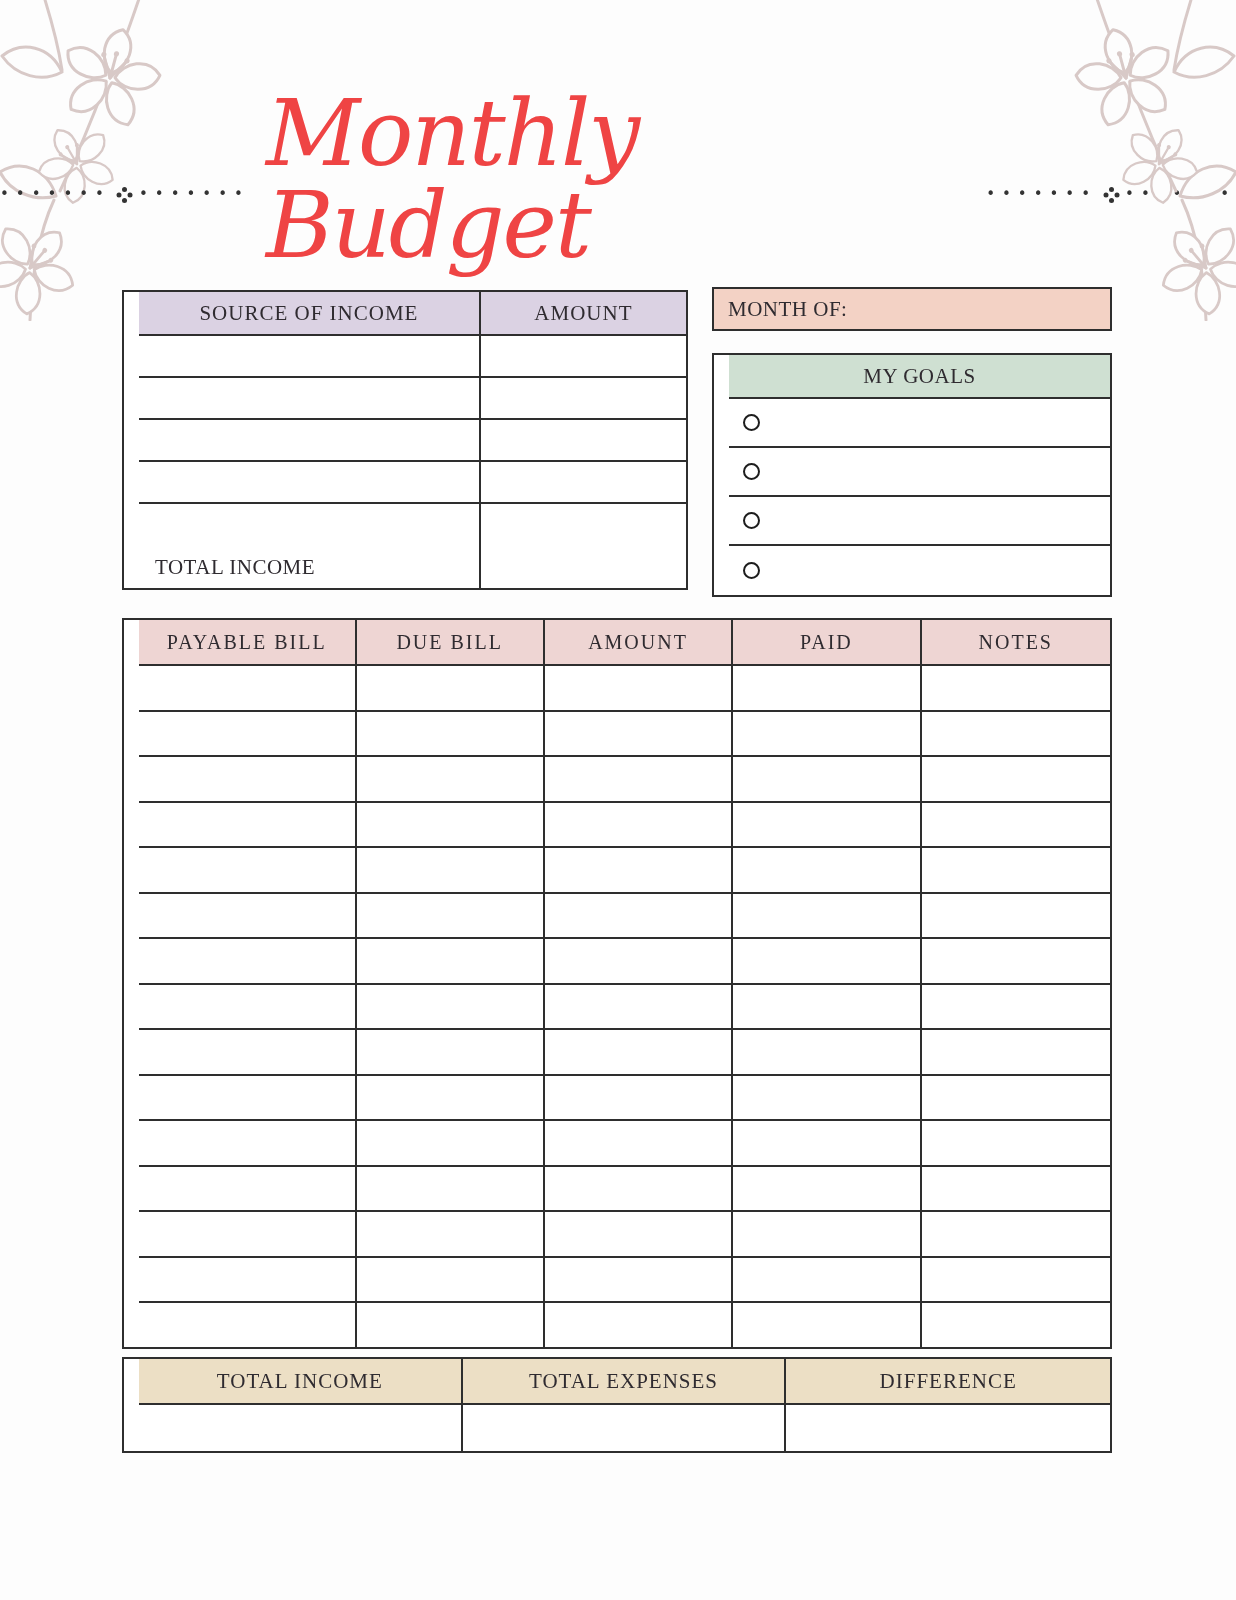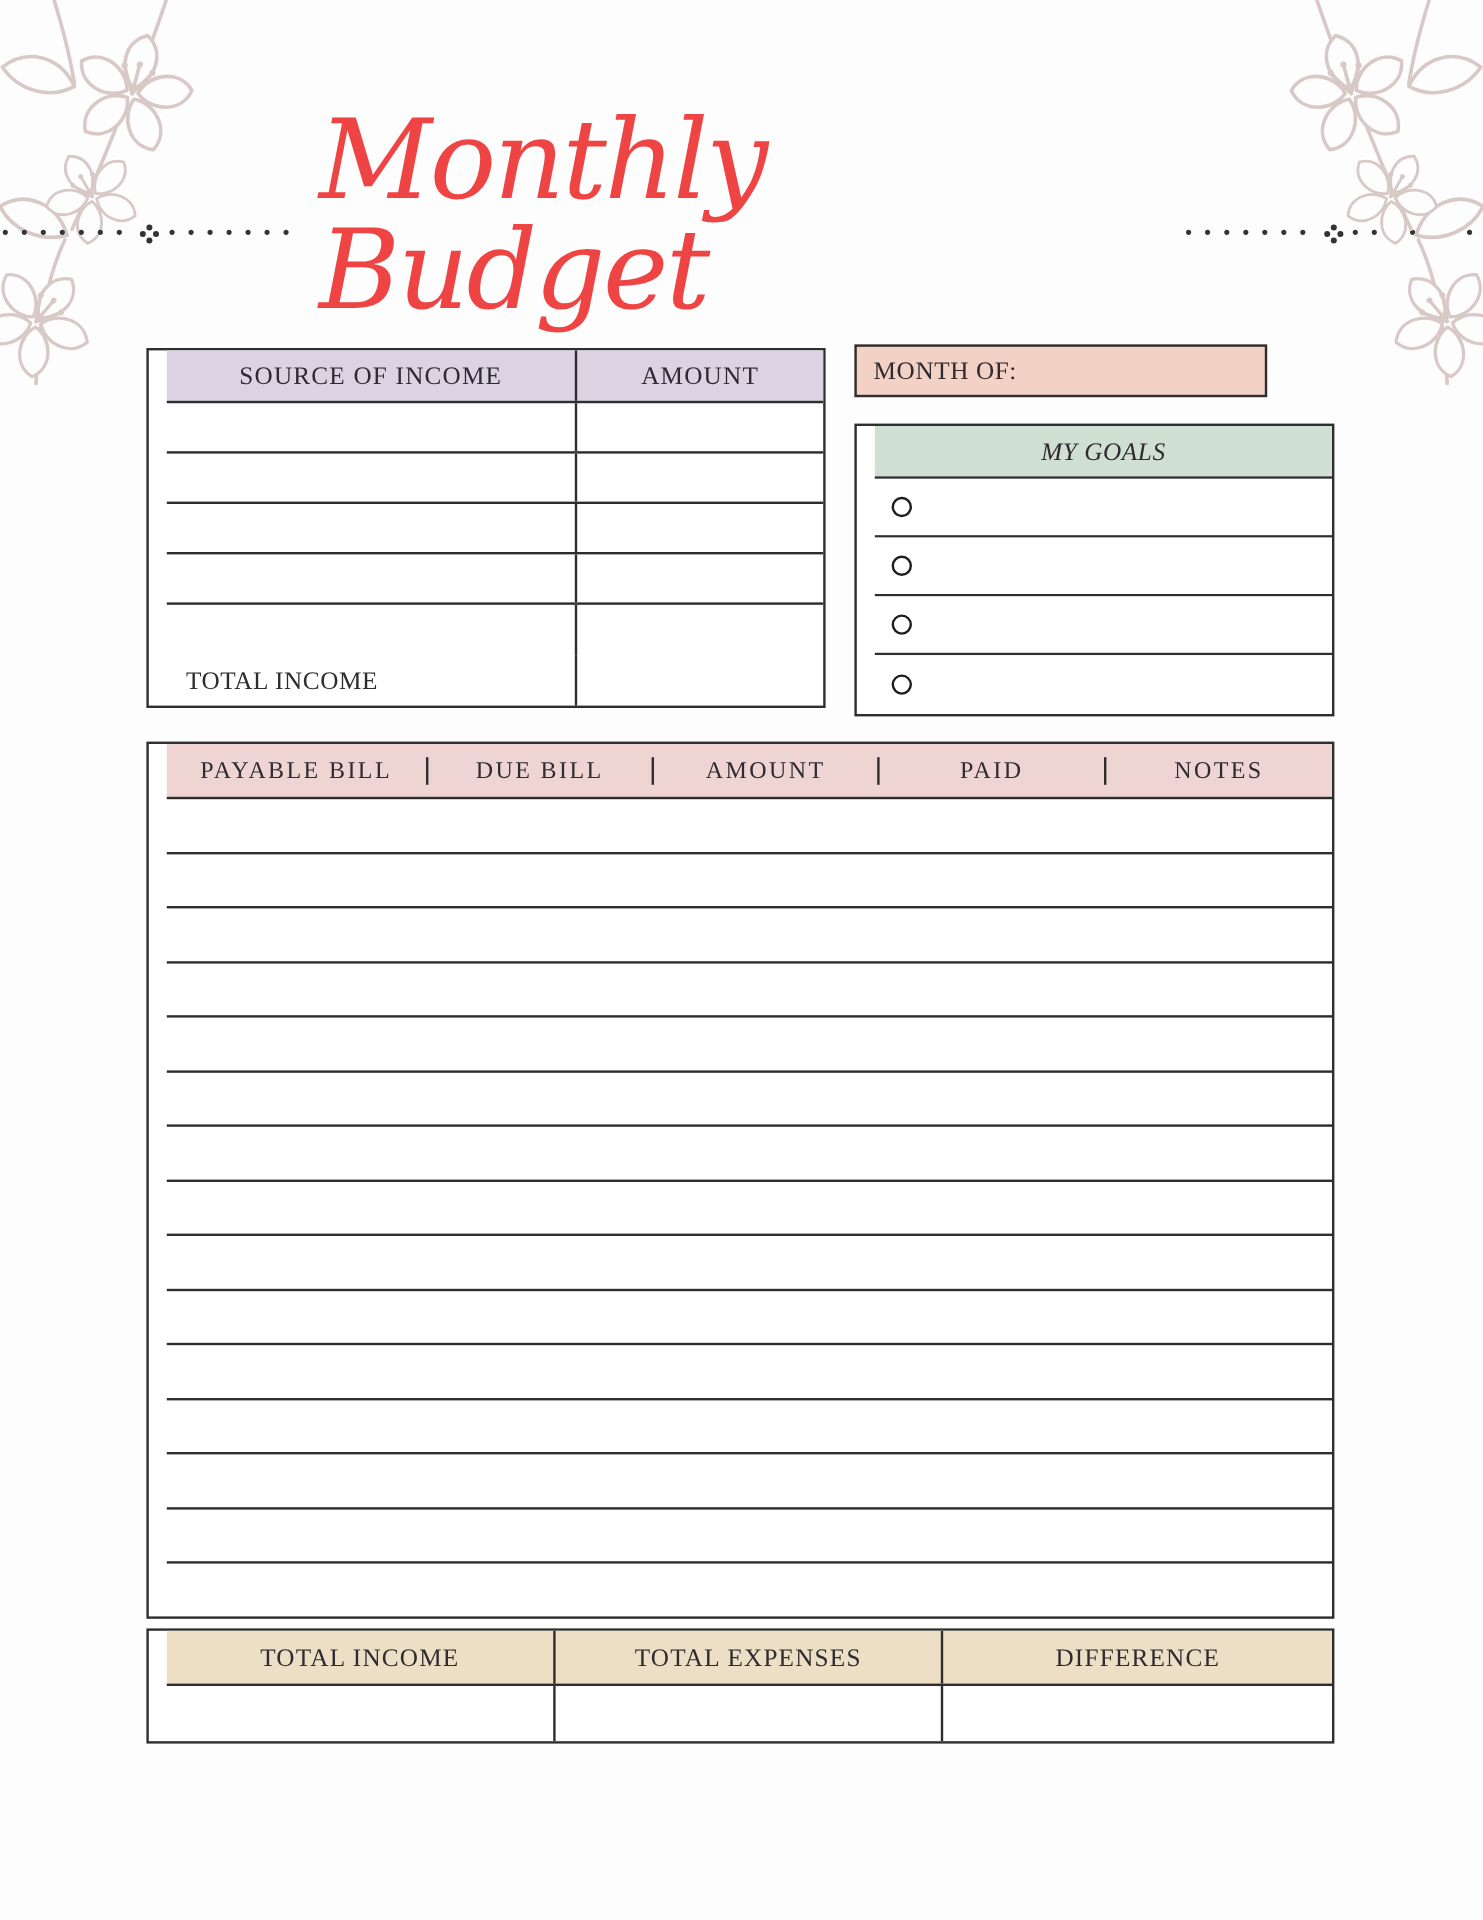--- a/index.html
+++ b/index.html
@@ -60,50 +60,50 @@
   
   .income{left:122px;top:290px;width:566px;}
   .income .row{height:42px;}
   .income .row.header{height:44px;}
   .col-src{width:62.5%;}
   .col-amt{width:37.5%;}
   .income .row.total .col-src{justify-content:flex-start;padding-left:16px;font-size:21px;letter-spacing:0.5px;}
 
   
   .month{
-    position:absolute;left:712px;top:287px;width:344px;height:44px;
+    position:absolute;left:712px;top:287px;width:400px;height:44px;
     border:2px solid var(--bd);box-sizing:border-box;
     display:flex;align-items:center;padding-left:14px;
     font-size:21px;letter-spacing:0.5px;
   }
   .month .fill{flex:1;height:100%;}
 
   
   .goals{left:712px;top:353px;width:400px;}
   .goals-header{
     height:44px;display:flex;align-items:center;justify-content:center;
     border-bottom:2px solid var(--bd);box-sizing:border-box;
-    font-size:21px;letter-spacing:0.5px;font-style:italic;
+    font-size:21px;letter-spacing:0.5px;
   }
   .goal-row{
     height:49px;display:flex;align-items:center;gap:12px;
     padding-left:14px;border-bottom:2px solid var(--bd);box-sizing:border-box;
     background:#fff;
   }
   .goal-row:last-child{border-bottom:none;}
   .goal-circle{
     width:17px;height:17px;flex:none;
     border:2px solid #1d1d1d;border-radius:50%;background:#fff;box-sizing:border-box;
   }
   .goal-fill{flex:1;height:100%;}
 
   
   .bills{left:122px;top:618px;width:990px;height:731px;display:flex;flex-direction:column;}
   .bills .row.header{height:46px;flex:none;}
-  .bills .row{flex:1;align-items:center;}
+  .bills .row{flex:1;}
   .bills .hd{font-size:20px;letter-spacing:2px;}
   .bc0{width:22.4%;}
   .bc1,.bc2,.bc3,.bc4{width:19.4%;}
 
   
   .summary{left:122px;top:1357px;width:990px;}
   .summary .row{height:46px;}
   .summary .hd{font-size:21px;letter-spacing:1px;}
   .sc{width:33.3333%;}
 </style>

